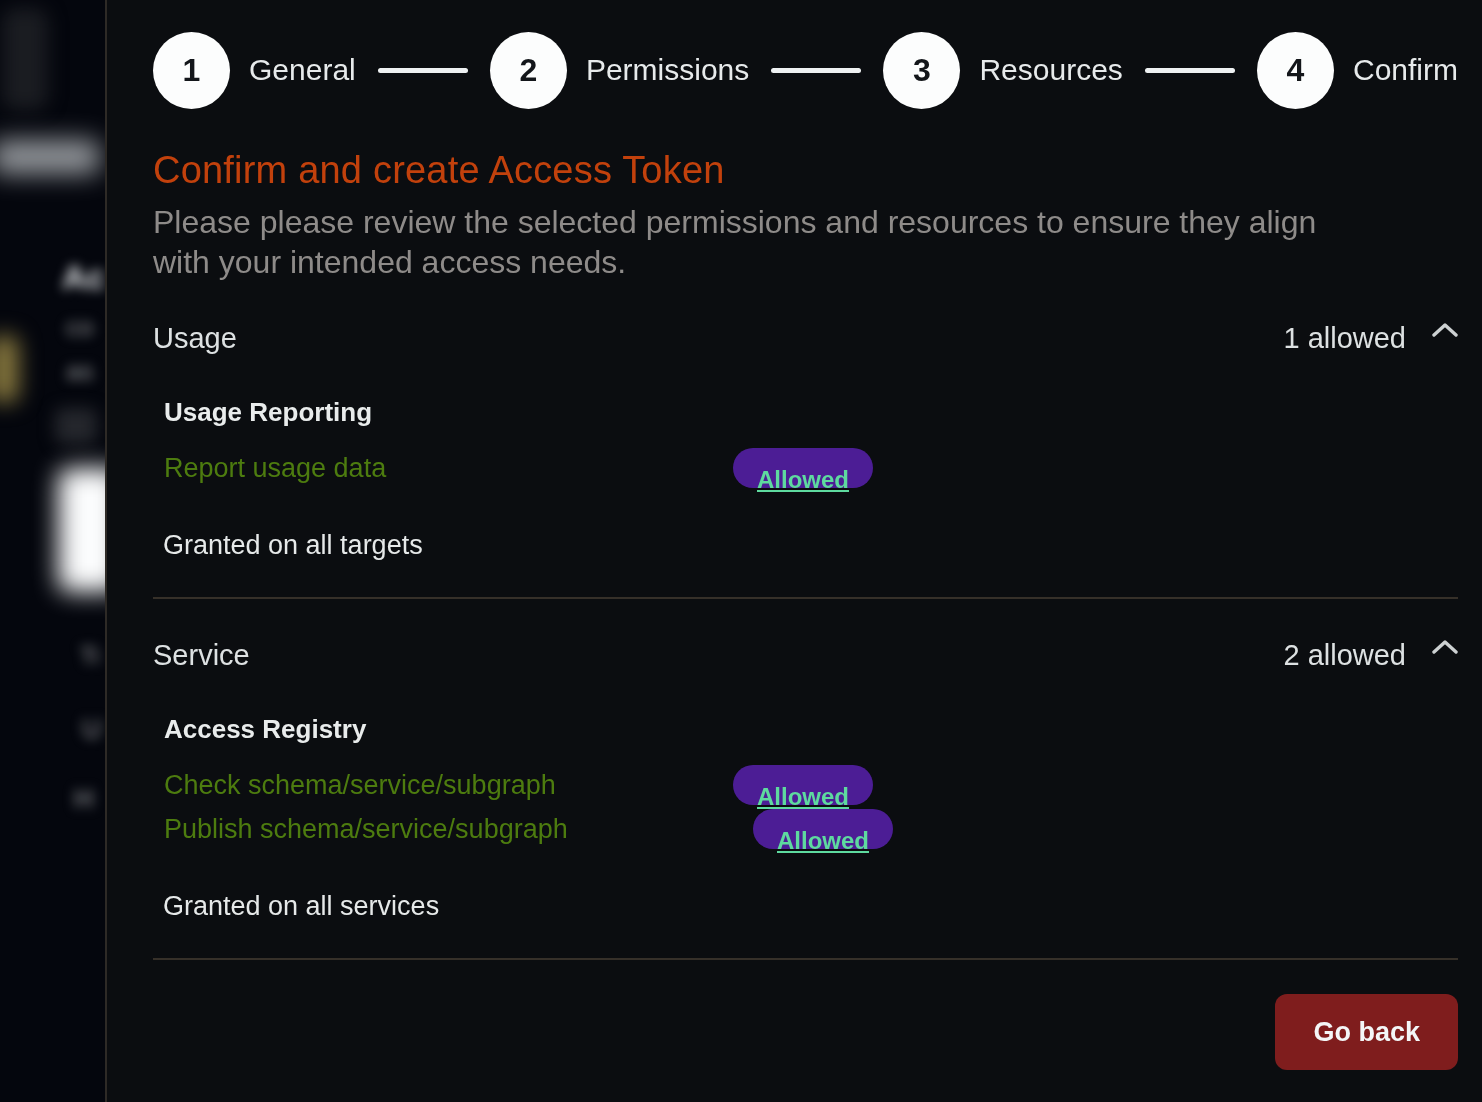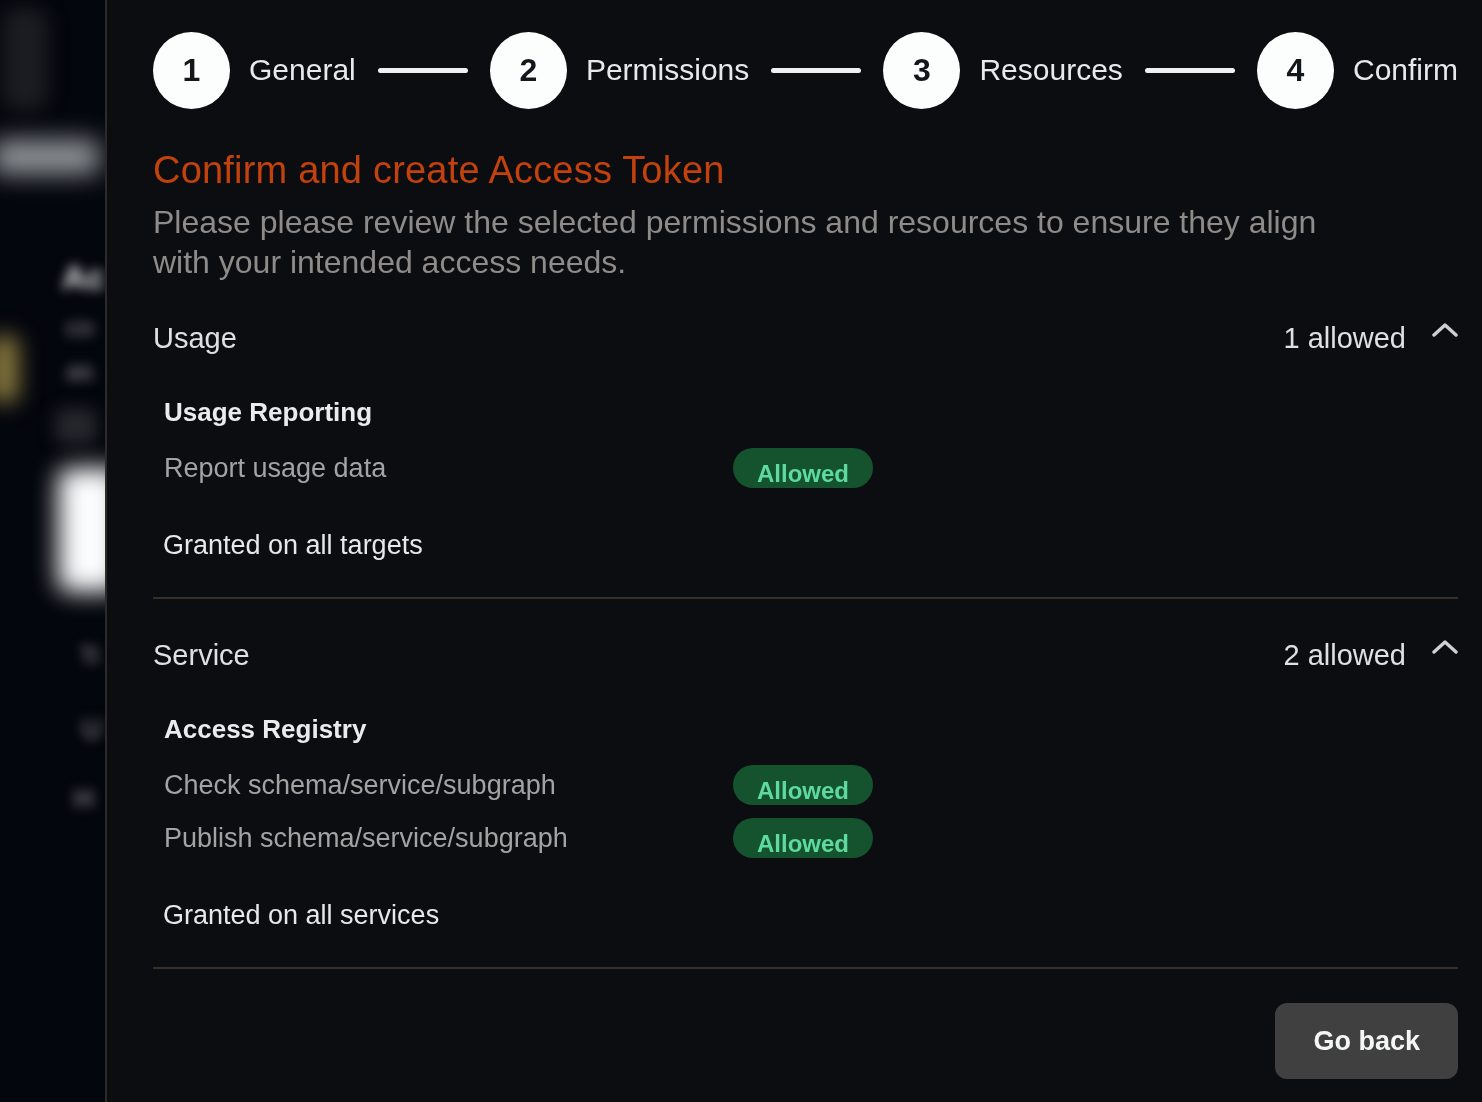--- a/index.html
+++ b/index.html
@@ -49,34 +49,34 @@
 
   
   .section-header { margin-top:40px; display:flex; align-items:center; justify-content:space-between; }
   .section-name { font-size:29px; color:#dde1e2; }
   .section-count { display:flex; gap:26px; font-size:29px; color:#dde1e2; cursor:pointer; }
   .chevron { width:26px; height:16px; display:block; }
 
   .group-title { margin-top:42px; margin-left:11px; font-size:26px; font-weight:bold; color:#e9ecec; }
   .perm-row { display:grid; grid-template-columns:569px auto; align-items:center; margin-left:11px; }
   .perm-row.first { margin-top:20px; }
-  .perm-row.next { margin-top:13px; }
-  .perm-label { font-size:27px; color:#a3a3a3; }
+  .perm-row.next { margin-top:4px;gap:20px; }
+  .perm-label { font-size:27px; color:#4d7c0f; }
   .badge {
     display:inline-block; justify-self:start;
-    background:#14532d; color:#5eda9f; font-size:24px; font-weight:bold;
-    padding:6px 24px; height:40px; line-height:40px; border-radius:22px;
+    background:#4c1d95; color:#5eda9f; font-size:24px; font-weight:bold;
+    padding:12px 24px; height:40px; line-height:40px; border-radius:22px;text-decoration:underline;
   }
   .granted-note { margin-top:42px; margin-left:10px; font-size:27px; color:#e6e9e9; }
   .divider { margin-top:36px; height:2px; background:#363029; }
 
   
   .footer { margin-top:34px; display:flex; justify-content:flex-end; gap:30px; }
   .btn { border:none; border-radius:12px; font-family:"Liberation Sans", sans-serif; font-weight:bold; font-size:27px; cursor:pointer; }
-  .btn-secondary { background:#404040; color:#f4f6f7; height:76px; padding:0 38px; }
+  .btn-secondary { background:#7f1d1d; color:#f4f6f7; height:76px; padding:0 38px; }
   .btn-primary   { background:#f9fafb; color:#15171a; height:78px; padding:0 36px; }
 </style>
 </head>
 <body>
 
 <div class="stage">
 
   <div class="backdrop">
     <div class="bd-tile"></div>
     <div class="bd-streak"></div>

